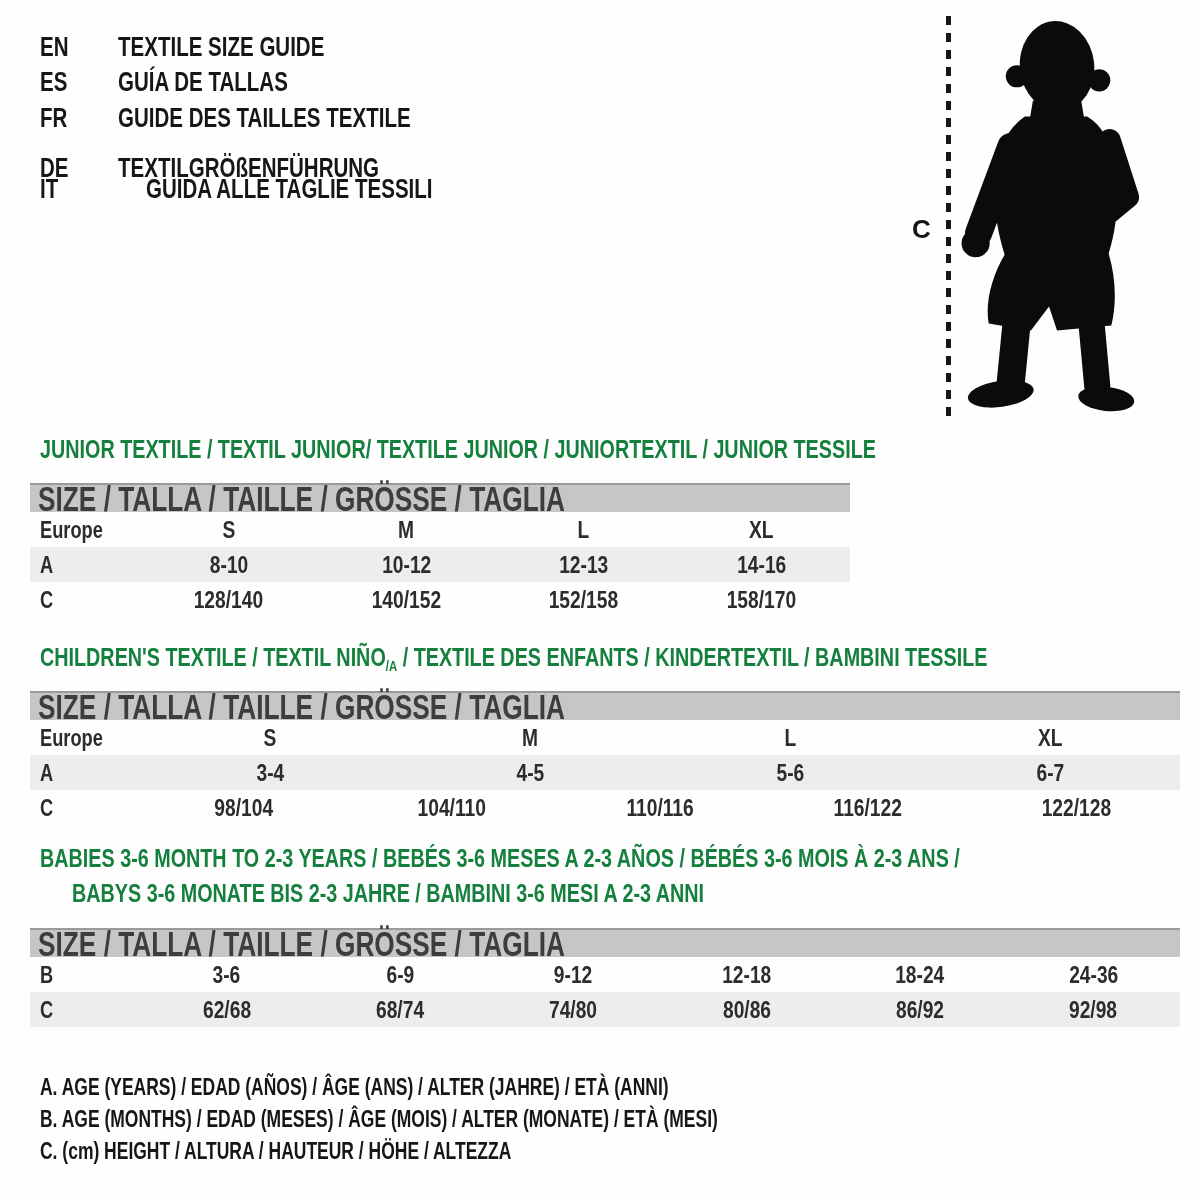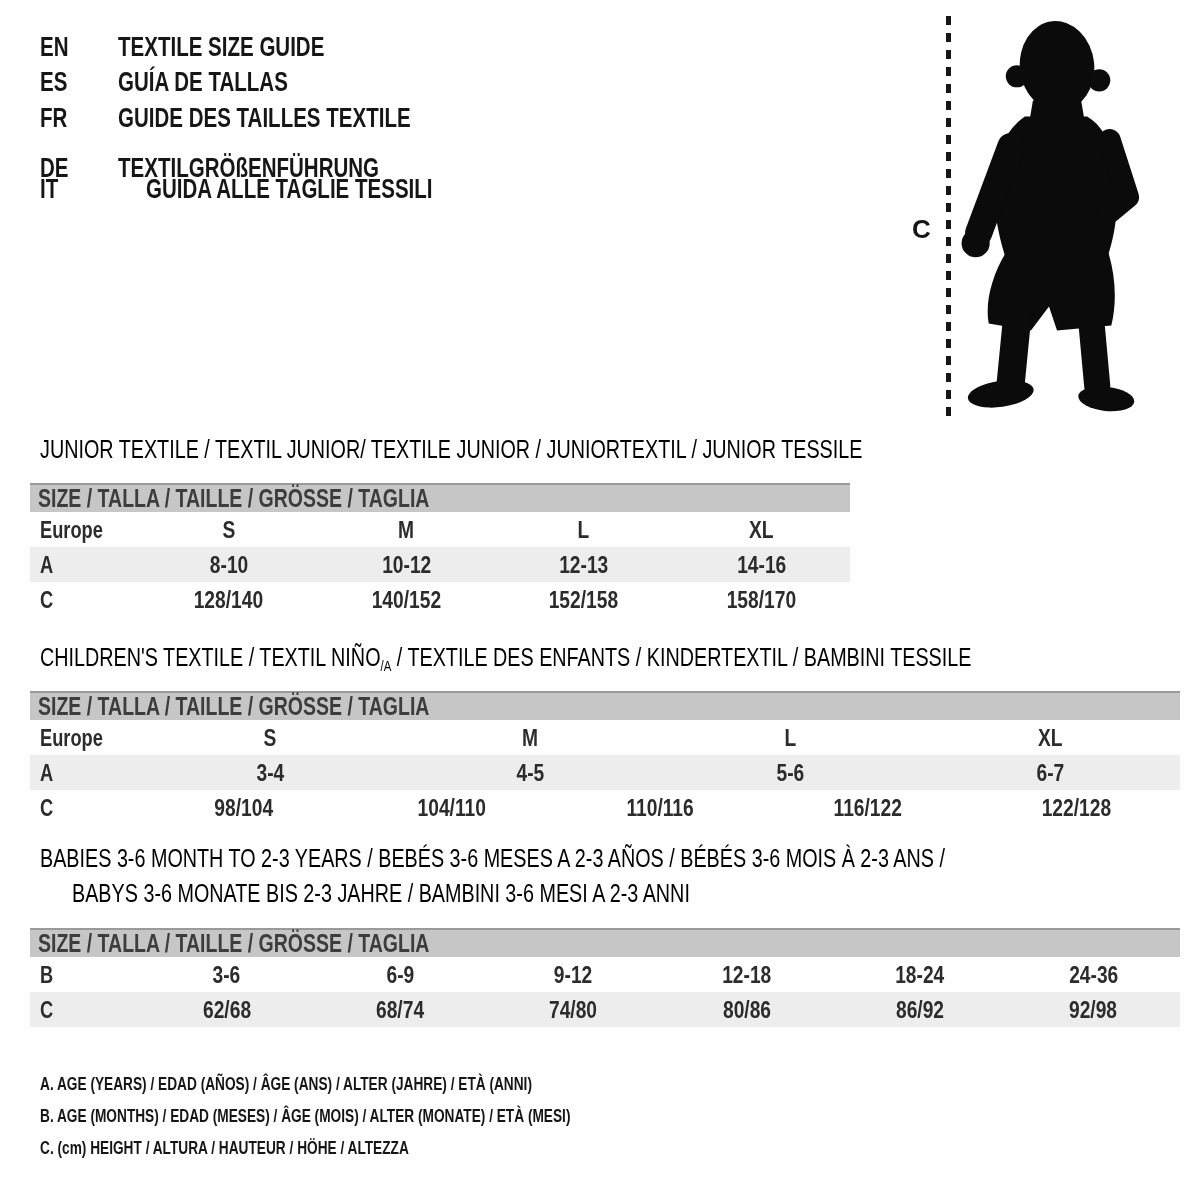--- a/index.html
+++ b/index.html
@@ -13,34 +13,34 @@
   .cxb{display:inline-block;transform:scaleX(0.75);transform-origin:0 50%;white-space:nowrap;}
 
   .lang-row{position:absolute;left:40px;display:flex;font-size:27px;font-weight:bold;color:#161616;}
   .lang-code{width:78px;flex:0 0 78px;}
 
   .dash-line{position:absolute;left:946px;top:16px;width:5px;height:400px;
     background:repeating-linear-gradient(180deg,#161616 0 9px,transparent 9px 17px);}
   .c-label{position:absolute;left:912px;top:214px;font-size:26px;font-weight:bold;color:#161616;}
   .baby-svg{position:absolute;left:958px;top:14px;width:182px;height:402px;}
 
-  .sec-title{position:absolute;left:40px;font-size:26px;font-weight:normal;color:#000000;}
+  .sec-title{position:absolute;left:40px;font-size:26px;font-weight:bold;color:#15803d;}
   .sub-sm{font-size:15px;vertical-align:-5px;}
 
   .size-bar{position:absolute;left:30px;height:29px;box-sizing:border-box;
     background:#c6c6c6;border-top:2px solid #9a9a9a;display:flex;align-items:center;
-    padding-left:8px;font-size:26px;font-weight:bold;color:#3d3d3d;}
+    padding-left:8px;font-size:35px;font-weight:bold;color:#3d3d3d;}
   .t-row{position:absolute;left:30px;height:35px;display:flex;align-items:center;
     font-size:24px;font-weight:bold;color:#2c2c2c;}
   .t-row .lbl{width:110px;flex:0 0 110px;padding-left:10px;box-sizing:border-box;text-align:left;}
   .t-row .cell{flex:1;text-align:center;}
   .shade{background:#ededed;}
   .w820{width:820px;} .w1150{width:1150px;}
 
-  .legend-line{position:absolute;left:40px;font-size:18px;font-weight:bold;color:#161616;}
+  .legend-line{position:absolute;left:40px;font-size:23px;font-weight:bold;color:#161616;}
 </style>
 </head>
 <body>
 
 <div id="canvas">
 
   <div>
     <div class="lang-row" style="top:32px;">
       <span class="lang-code"><span class="cx">EN</span></span>
       <span class="cx">TEXTILE SIZE GUIDE</span>

